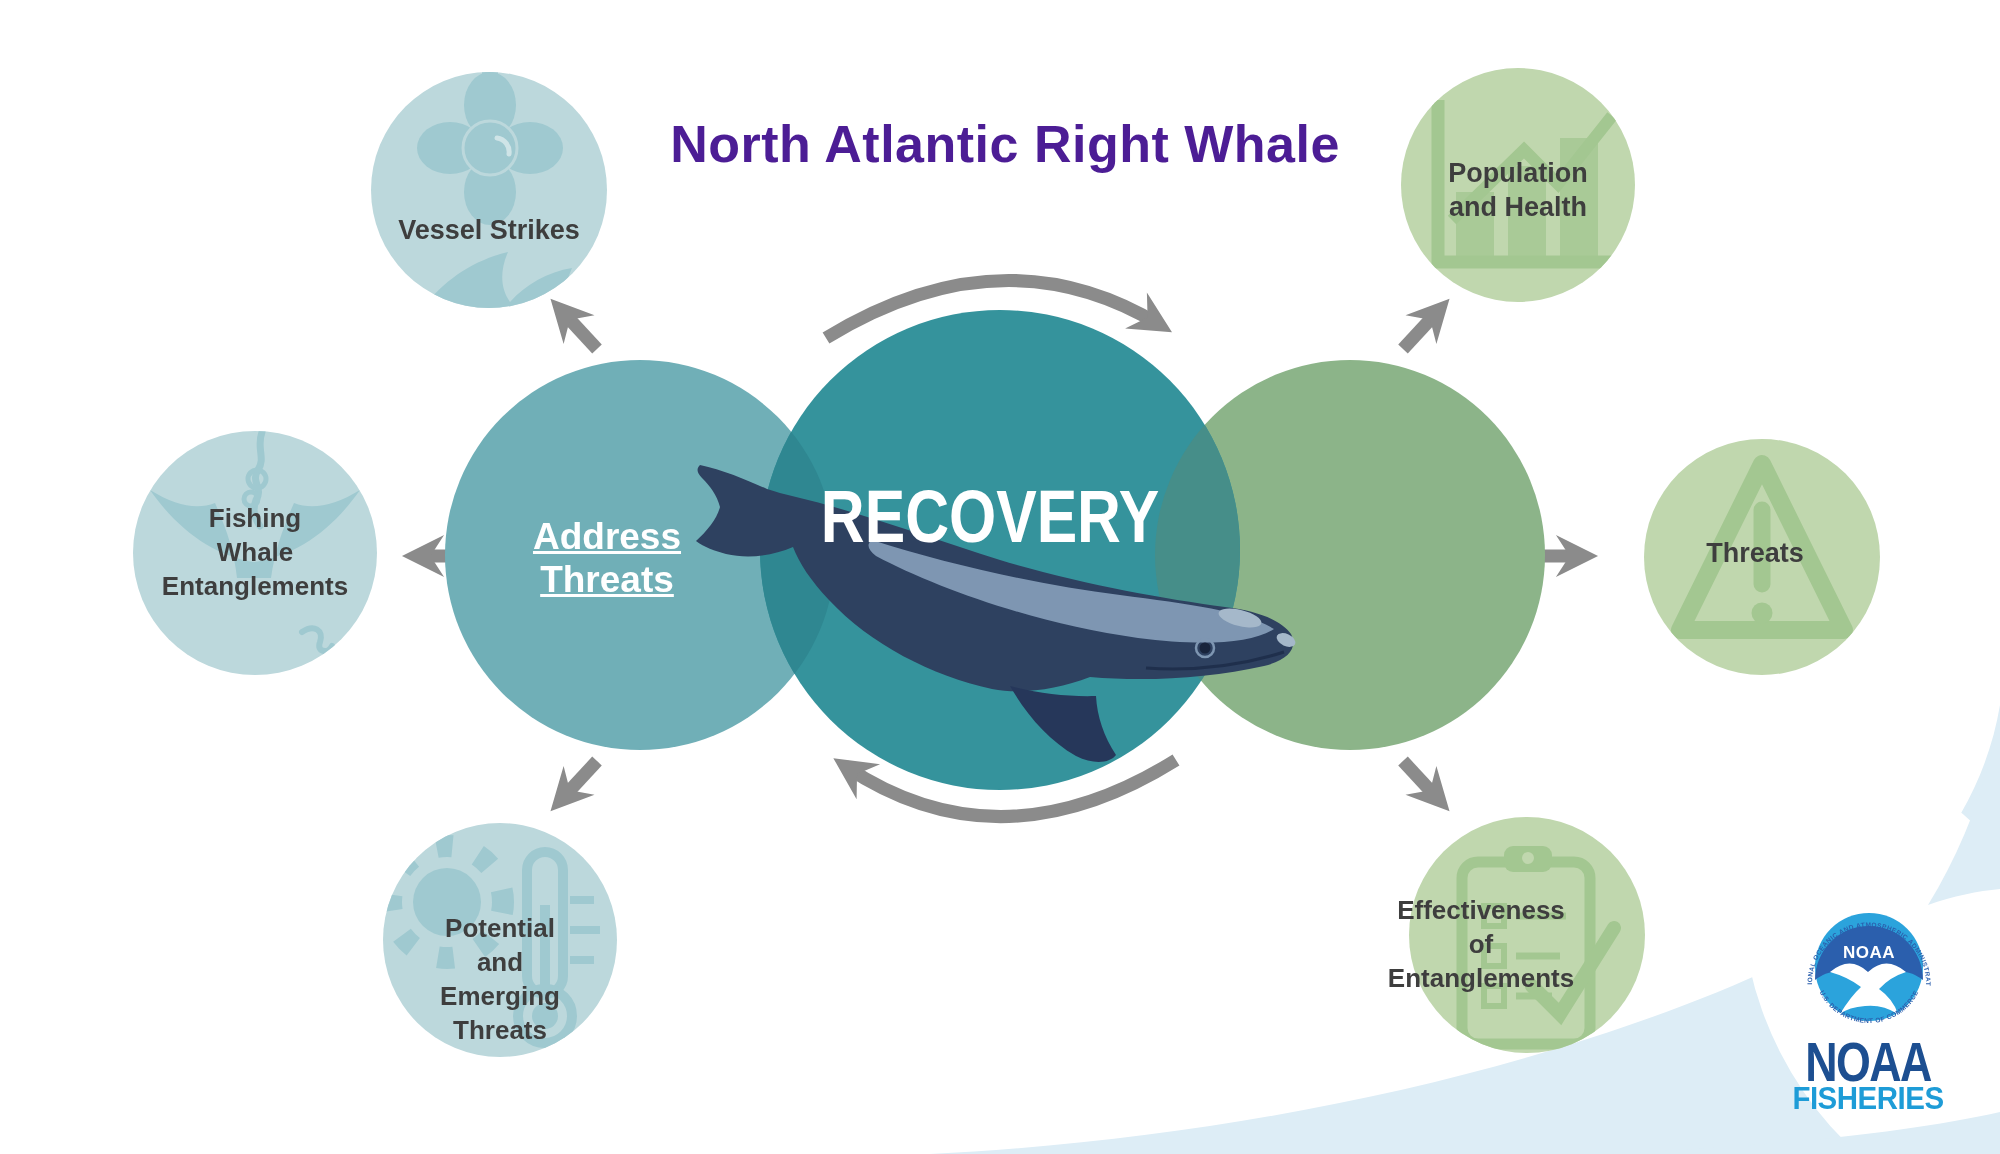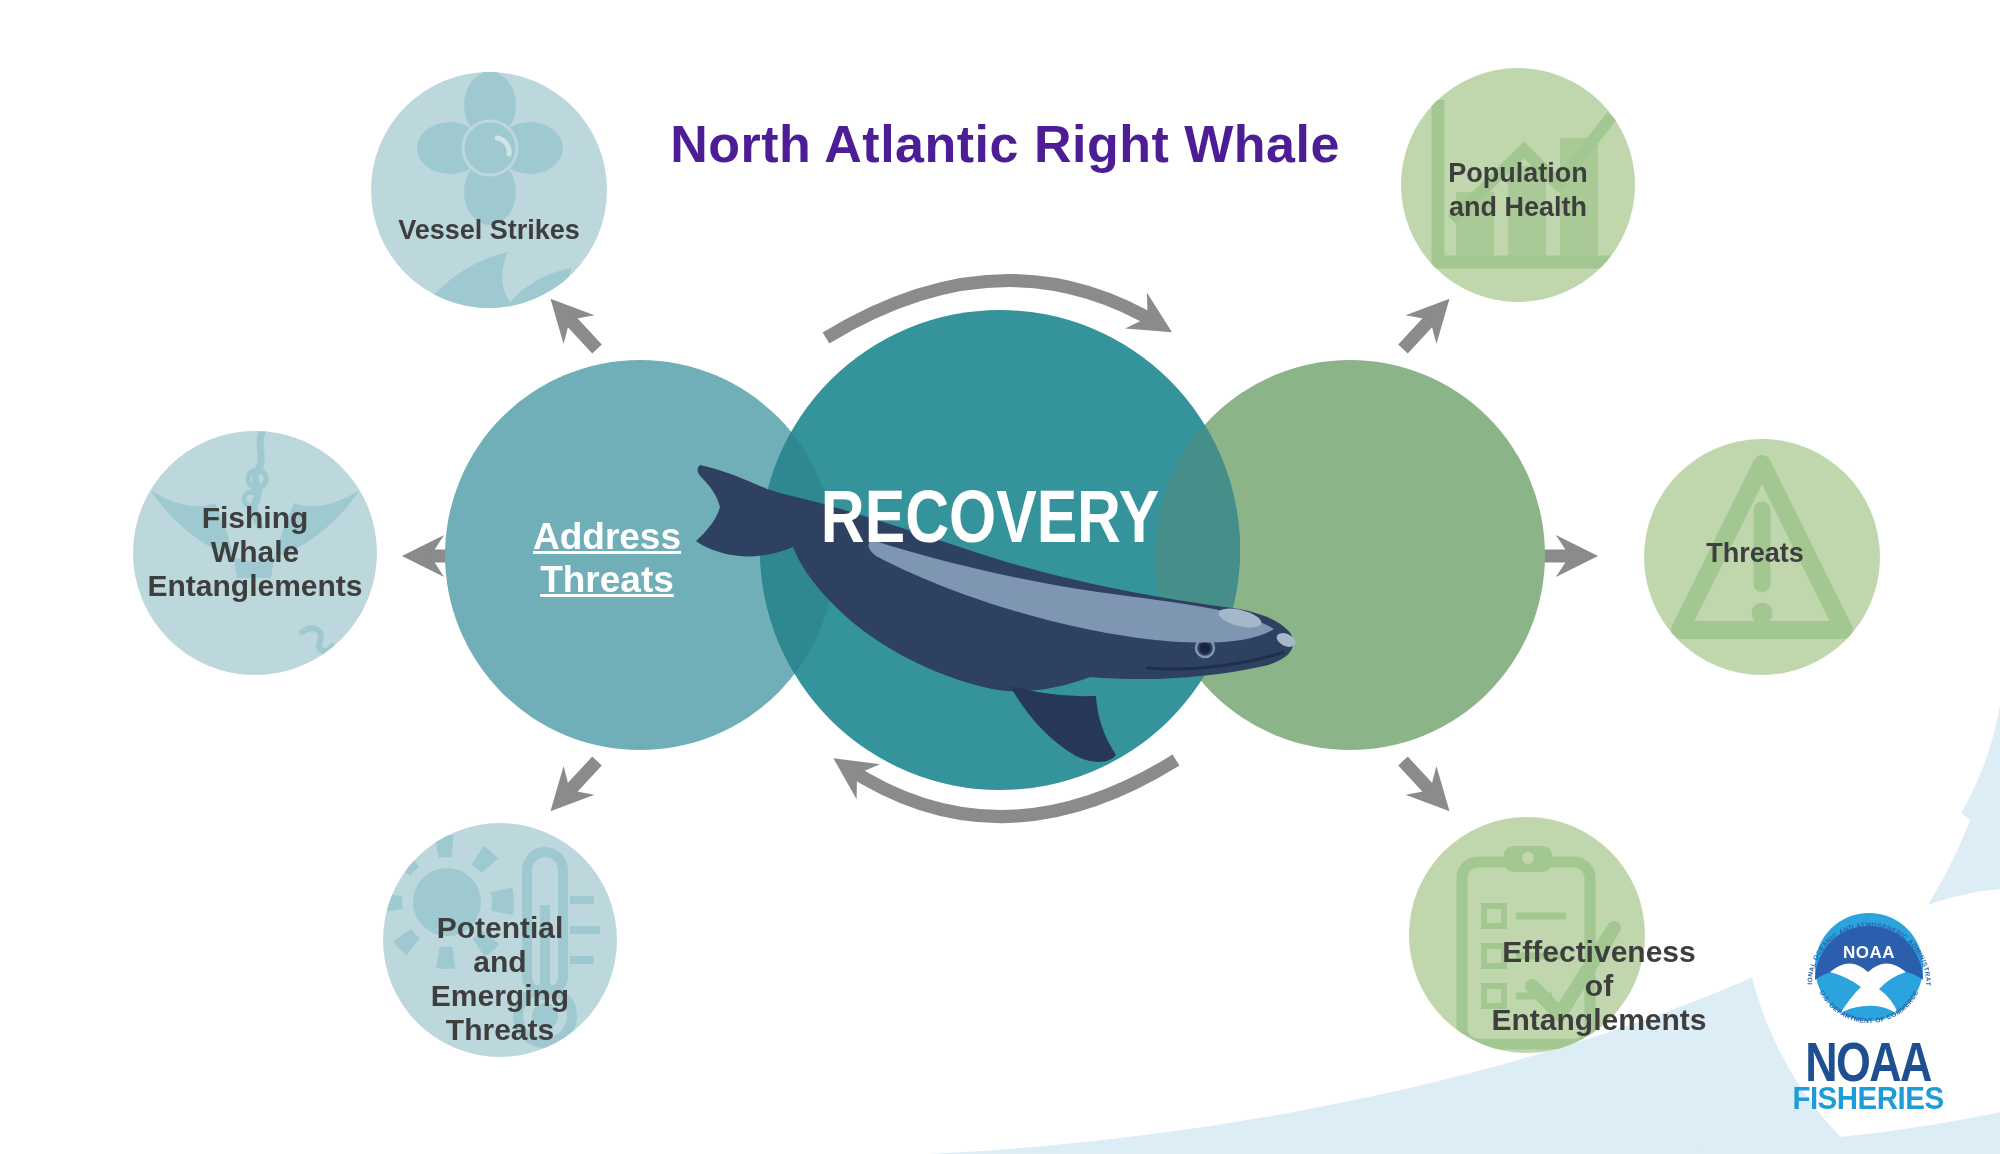--- a/index.html
+++ b/index.html
@@ -6,21 +6,21 @@
   #canvas{
     position:relative;width:2000px;height:1154px;overflow:hidden;background:#ffffff;
     font-family:"Liberation Sans",sans-serif;
   }
   #diagram-svg{position:absolute;left:0;top:0;}
   .lbl{position:absolute;transform:translate(-50%,-50%);text-align:center;}
   .lbl span{display:block;}
   .title{
     color:#4c1d95;font-size:52px;font-weight:800;line-height:64px;letter-spacing:.5px;white-space:nowrap;
   }
-  .sat{color:#3E3E3E;font-weight:800;font-size:30px;line-height:34px;white-space:nowrap;}
+  .sat{color:#3E3E3E;font-weight:800;font-size:26px;line-height:34px;white-space:nowrap;}
   .sat.one{font-size:27px;}
   .big{color:#ffffff;font-weight:800;font-size:37px;line-height:43px;white-space:nowrap;}
   .recovery{
     color:#ffffff;font-weight:900;font-size:74px;line-height:74px;white-space:nowrap;
     transform:translate(-50%,-50%) scaleX(0.82);letter-spacing:0px;
   }
   .noaa-word{color:#1D4F91;font-weight:900;font-size:56px;line-height:56px;white-space:nowrap;
     transform:translate(-50%,-50%) scaleX(0.80);letter-spacing:-2px;}
   .fisheries-word{color:#1E9CD7;font-weight:900;font-size:31px;line-height:31px;white-space:nowrap;
     transform:translate(-50%,-50%) scaleX(0.95);letter-spacing:-0.5px;}
@@ -250,21 +250,21 @@
 
   <div class="lbl sat one" style="left:1518px;top:190px;">
     <span>Population</span>
     <span>and Health</span>
   </div>
 
   <div class="lbl sat one" style="left:1755px;top:553px;">
     <span>Threats</span>
   </div>
 
-  <div class="lbl sat" style="left:1599px;top:944px;margin-top:42px;">
+  <div class="lbl sat" style="left:1481px;top:944px;">
     <span>Effectiveness</span>
     <span>of</span>
     <span>Entanglements</span>
   </div>
 
   <div class="lbl noaa-word" style="left:1868px;top:1062px;">
     <span>NOAA</span>
   </div>
   <div class="lbl fisheries-word" style="left:1868px;top:1098px;">
     <span>FISHERIES</span>

